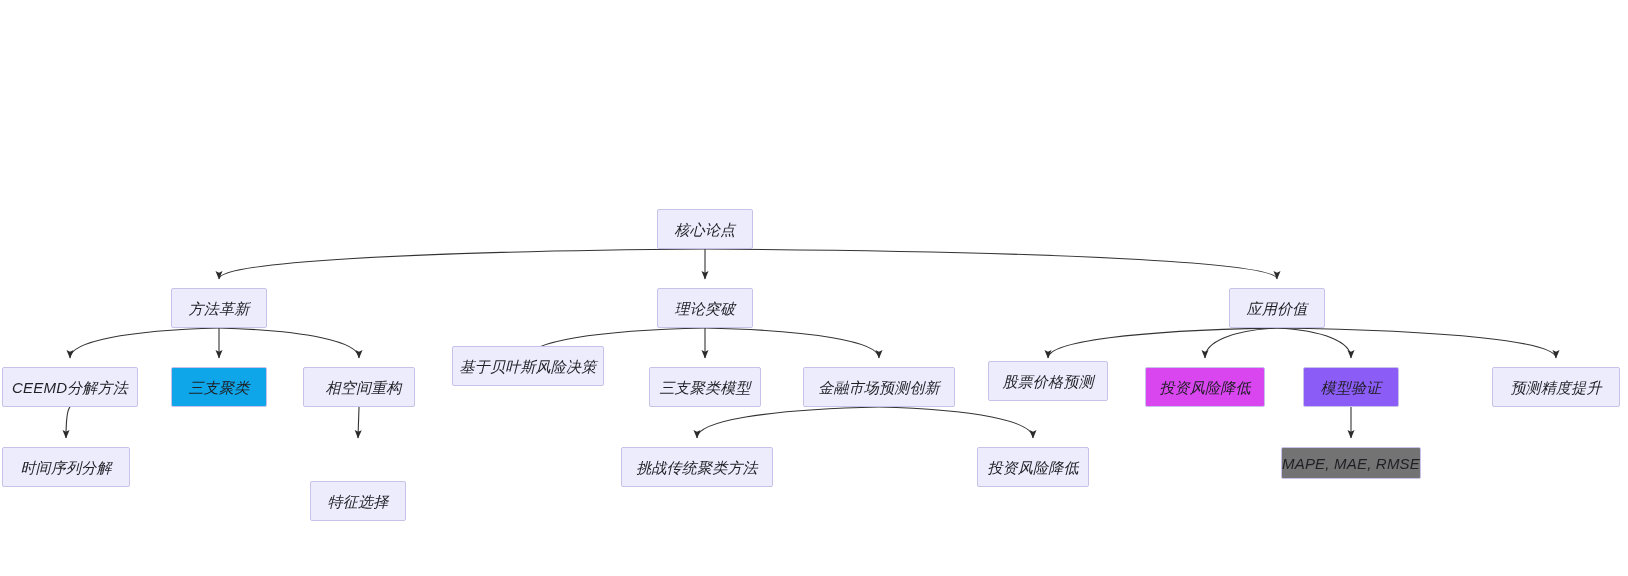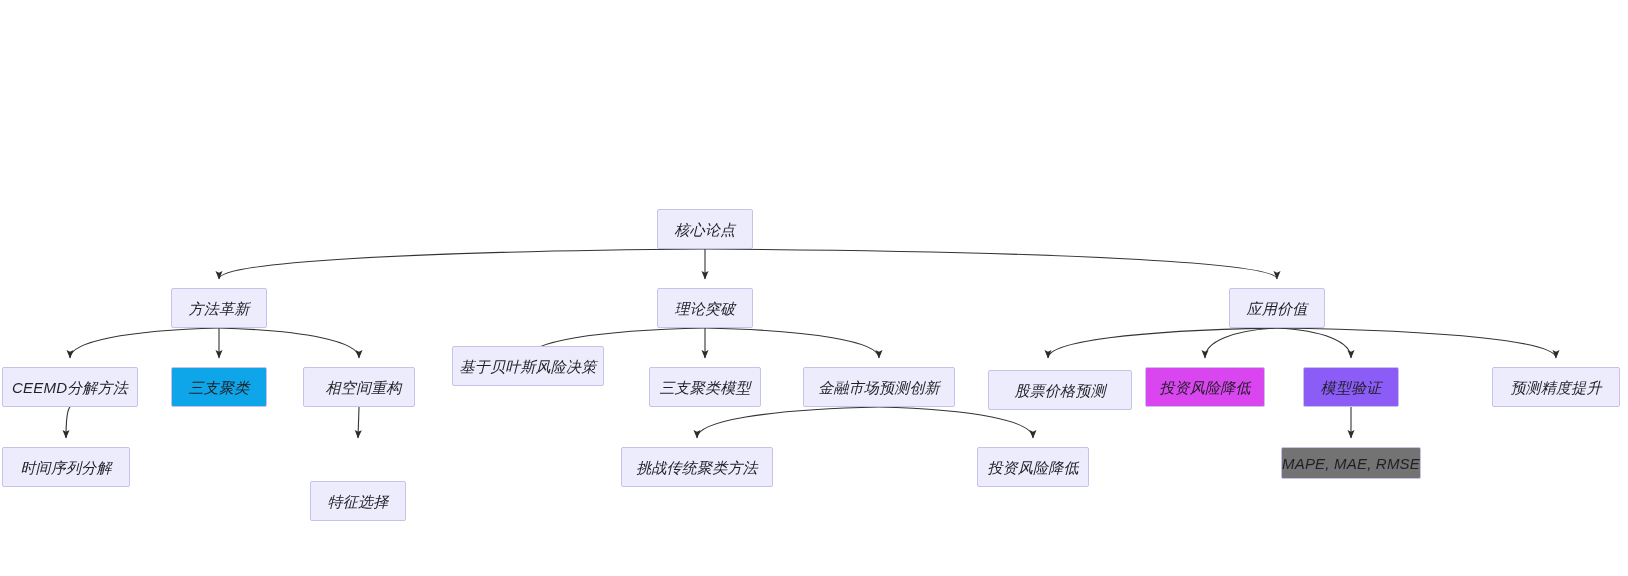--- a/index.html
+++ b/index.html
@@ -104,21 +104,21 @@
       </div>
       <div class="node" style="left: 452px; top: 346px; width: 152px; height: 40px; background: rgb(236, 236, 253); border-color: rgb(199, 194, 234); color: rgb(31, 31, 36);">
         <span class="node-label">基于贝叶斯风险决策</span>
       </div>
       <div class="node" style="left: 649px; top: 367px; width: 112px; height: 40px; background: rgb(236, 236, 253); border-color: rgb(199, 194, 234); color: rgb(31, 31, 36);">
         <span class="node-label">三支聚类模型</span>
       </div>
       <div class="node" style="left: 803px; top: 367px; width: 152px; height: 40px; background: rgb(236, 236, 253); border-color: rgb(199, 194, 234); color: rgb(31, 31, 36);">
         <span class="node-label">金融市场预测创新</span>
       </div>
-      <div class="node" style="left: 988px; top: 370px; width: 144px; height: 40px; background: rgb(236, 236, 253); border-color: rgb(199, 194, 234); color: rgb(31, 31, 36);">
+      <div class="node" style="left: 988px; top: 361px; width: 120px; height: 40px; background: rgb(236, 236, 253); border-color: rgb(199, 194, 234); color: rgb(31, 31, 36);">
         <span class="node-label">股票价格预测</span>
       </div>
       <div class="node" style="left: 1145px; top: 367px; width: 120px; height: 40px; background: #d946ef; border-color: rgb(199, 194, 234); color: rgb(31, 31, 36);">
         <span class="node-label">投资风险降低</span>
       </div>
       <div class="node" style="left: 1303px; top: 367px; width: 96px; height: 40px; background: #8b5cf6; border-color: rgb(199, 194, 234); color: rgb(31, 31, 36);">
         <span class="node-label">模型验证</span>
       </div>
       <div class="node" style="left: 1492px; top: 367px; width: 128px; height: 40px; background: rgb(236, 236, 253); border-color: rgb(199, 194, 234); color: rgb(31, 31, 36);">
         <span class="node-label">预测精度提升</span>

